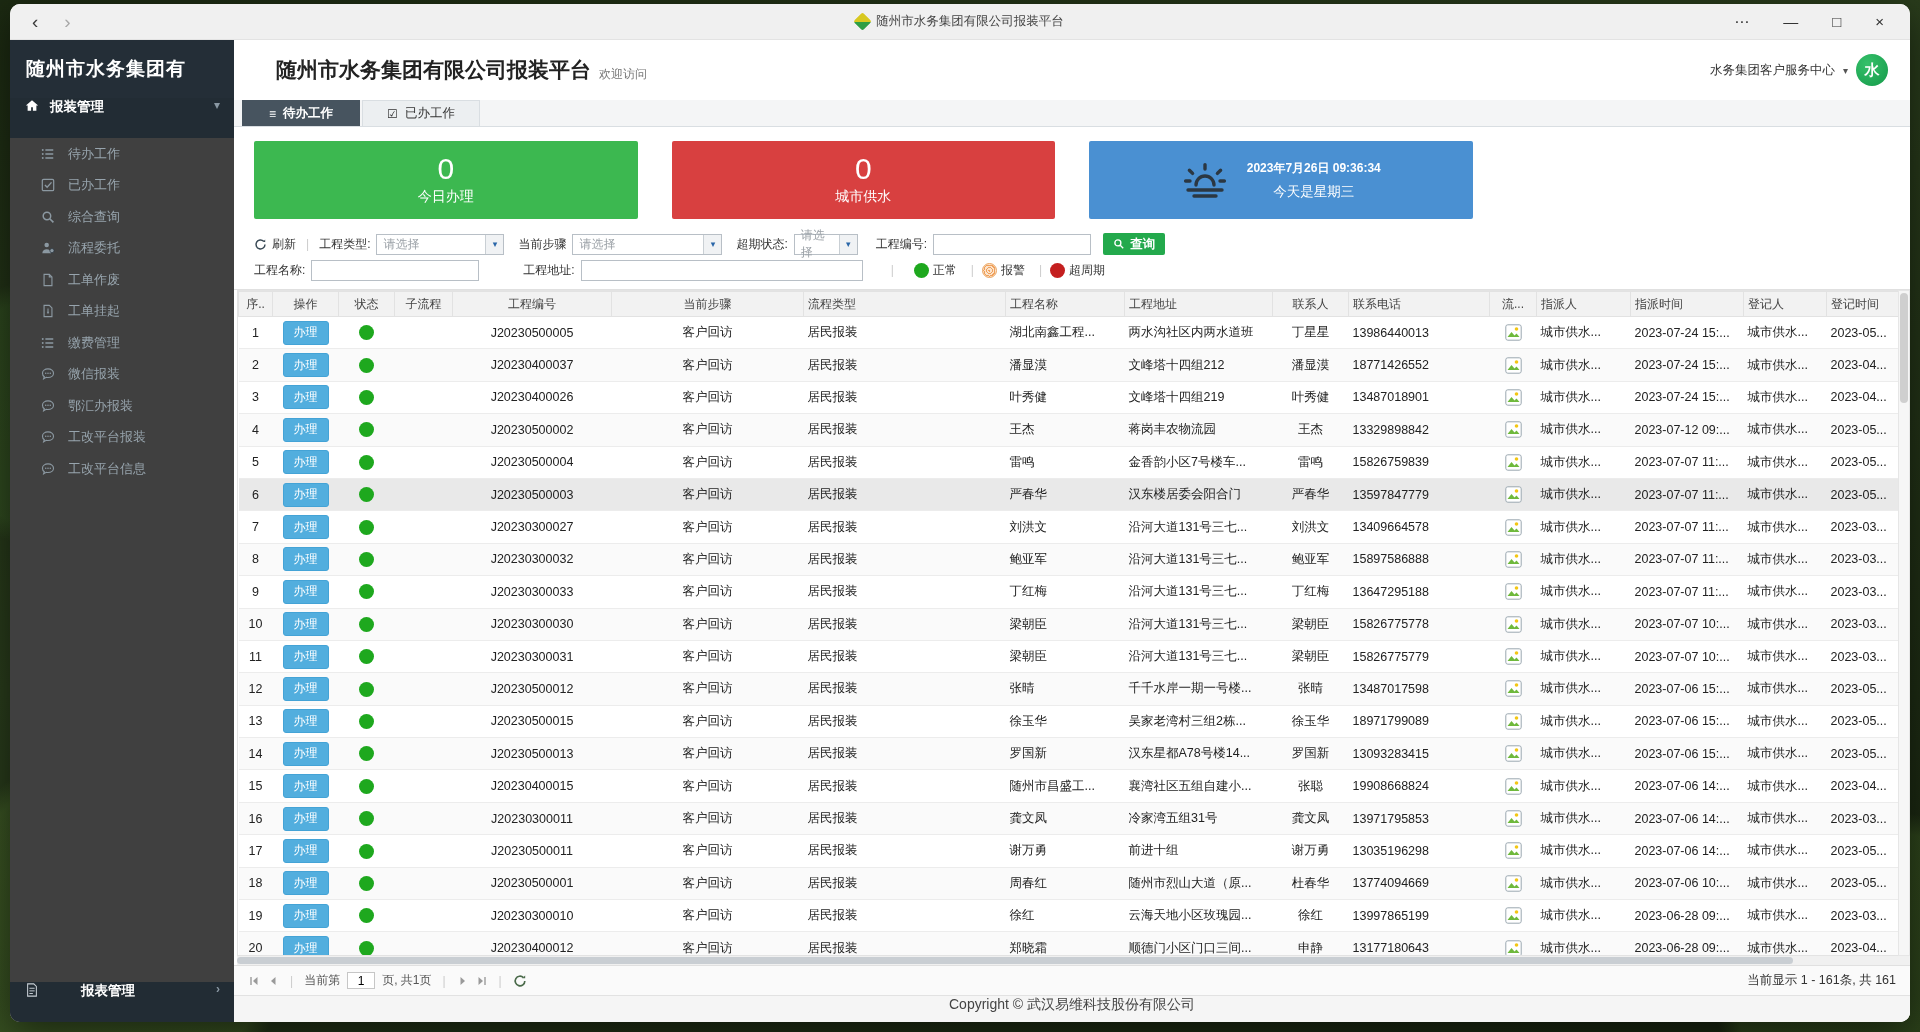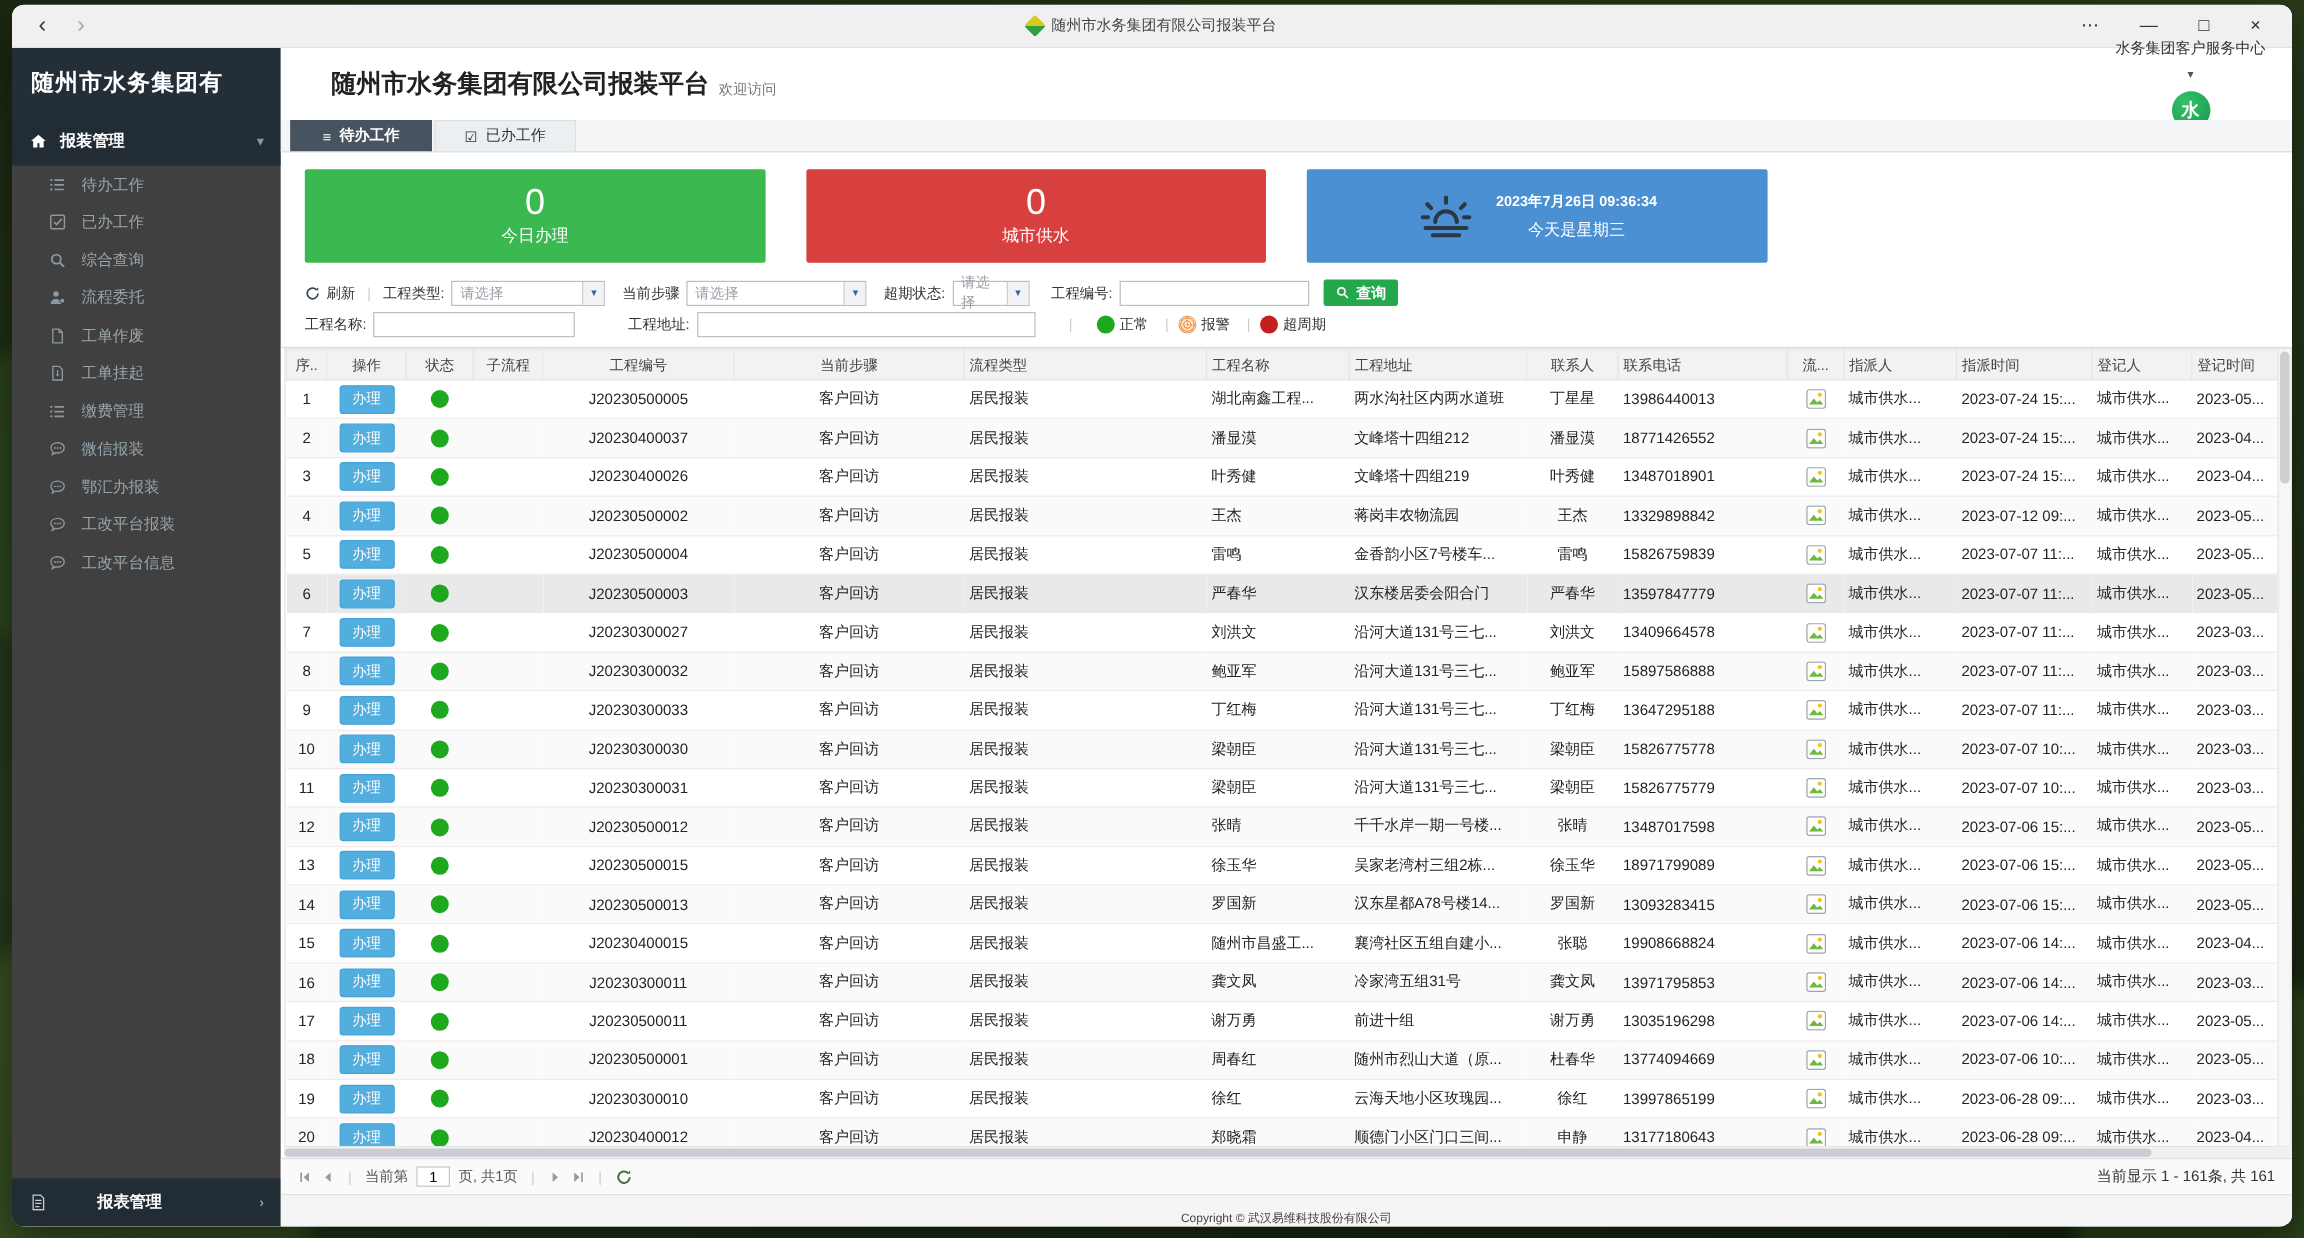--- a/index.html
+++ b/index.html
@@ -26,34 +26,34 @@
     background:linear-gradient(135deg,#d8c820 50%,#2f9e44 50%); display:inline-block; }
   .tb-controls { display:flex; align-items:center; gap:34px; padding-right:26px; width:220px;
     justify-content:flex-end; color:#333; }
   .tb-btn { font-size:15px; cursor:pointer; line-height:15px; }
   
   .shell { flex:1; display:flex; min-height:0; }
   .sidebar { width:224px; flex:0 0 224px; background:#404040; display:flex; flex-direction:column; }
   .side-logo { height:58px; background:#242e37; color:#fff; font-size:19px; font-weight:bold;
     display:flex; align-items:center; padding-left:16px; letter-spacing:1px; white-space:nowrap; overflow:hidden; }
   .side-section { height:40px; background:#222c34; color:#fff; font-weight:bold; font-size:13.5px;
-    display:flex; align-items:center; padding:0 14px; gap:10px; cursor:pointer; }
+    display:flex; align-items:flex-start; padding:0 14px; gap:10px; cursor:pointer; }
   .side-section .sec-caret { margin-left:auto; color:#8a98a3; font-size:12px; }
   .side-menu { flex:1; overflow:hidden; }
   .side-item { height:31.5px; display:flex; align-items:center; gap:12px; padding-left:30px;
     color:#97a4ad; font-size:13px; cursor:pointer; }
   .s-icon, .sec-icon { width:16px; height:16px; display:inline-flex; align-items:center; justify-content:center; }
   .s-icon svg, .sec-icon svg { width:14px; height:14px; }
   .side-report { margin-top:2px;gap:41px; }
   
   .main { flex:1; display:flex; flex-direction:column; min-width:0; background:#fff; }
   .main-header { height:60px; flex:0 0 60px; display:flex; align-items:center; padding:0 22px 0 42px; background:#fff; }
   .page-title { font-size:21px; font-weight:bold; color:#222; }
   .page-subtitle { font-size:12px; color:#777; margin-left:8px; margin-top:8px; }
-  .header-right { margin-left:auto; display:flex; align-items:center; gap:8px;flex-direction:column; }
+  .header-right { margin-left:auto; display:flex; align-items:center; gap:8px; }
   .user-center { font-size:12.5px; color:#333; cursor:pointer; }
   .hdr-caret { color:#555; font-size:10px; }
   .avatar { width:32px; height:32px; border-radius:50%; background:radial-gradient(circle at 35% 30%,#35c06a,#159a4a);
     color:#fff; font-weight:bold; font-size:15px; display:flex; align-items:center; justify-content:center; cursor:pointer; }
   
   .tabs { height:27px; flex:0 0 27px; background:#f4f5f6; border-bottom:1px solid #d9dee2; display:flex; padding-left:8px; }
   .tab { min-width:118px; padding:0 18px; display:flex; align-items:center; justify-content:center; gap:7px;
     font-size:12.5px; cursor:pointer; border:1px solid #d9dee2; border-bottom:none; background:#eceff1; color:#333; }
   .tab.active { background:#47545f; color:#fff; border-color:#47545f; font-weight:bold; }
   .tab + .tab { margin-left:2px; }
@@ -112,21 +112,21 @@
   .hthumb { position:absolute; left:0; top:1px; height:7px; width:93%; background:#c9ced3; border-radius:4px; }
   
   .pagebar { height:30px; flex:0 0 30px; background:#fafafa; border-top:1px solid #e0e0e0;
     display:flex; align-items:center; padding:0 14px; gap:7px; color:#555; }
   .pg-ic { color:#b5b5b5; cursor:pointer; font-size:11px; display:inline-flex; align-items:center; }
   .pg-input { width:28px; height:17px; border:1px solid #c6c6c6; text-align:center; font-size:12px; }
   .pg-refresh svg { width:14px; height:14px; }
   .pg-summary { margin-left:auto; color:#333; font-size:12.5px; }
   
   .app-footer { height:27px; flex:0 0 27px; background:#f5f5f5; border-top:1px solid #e2e2e2;
-    display:flex; align-items:flex-end; justify-content:center; color:#444; font-size:10px; }
+    display:flex; align-items:flex-start; justify-content:center; color:#444; font-size:14px; }
 </style>
 </head>
 <body>
 
 <div class="desktop">
   <div class="window">
 
     <div class="titlebar">
       <div class="nav-arrows">
         <span class="nav-arrow">‹</span>

